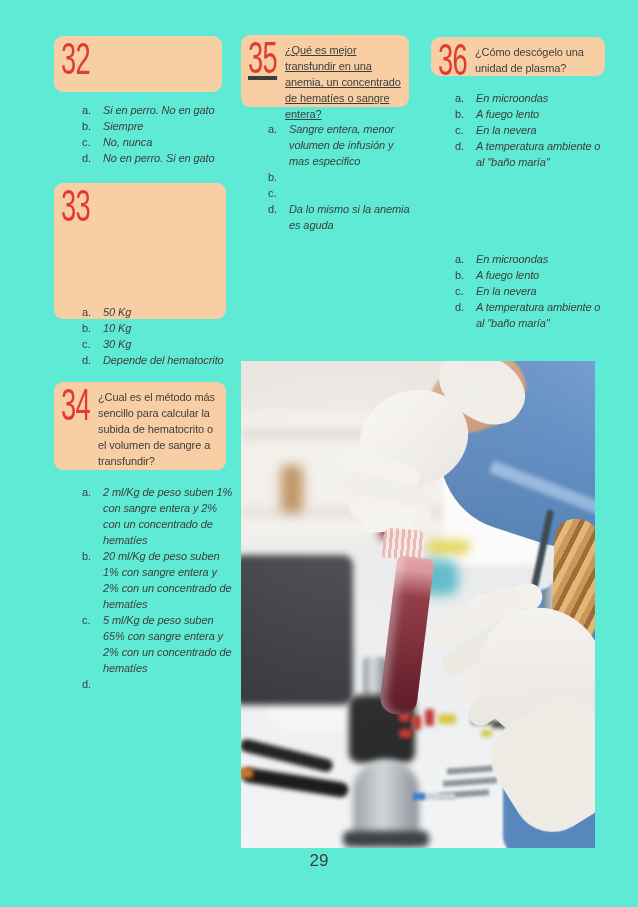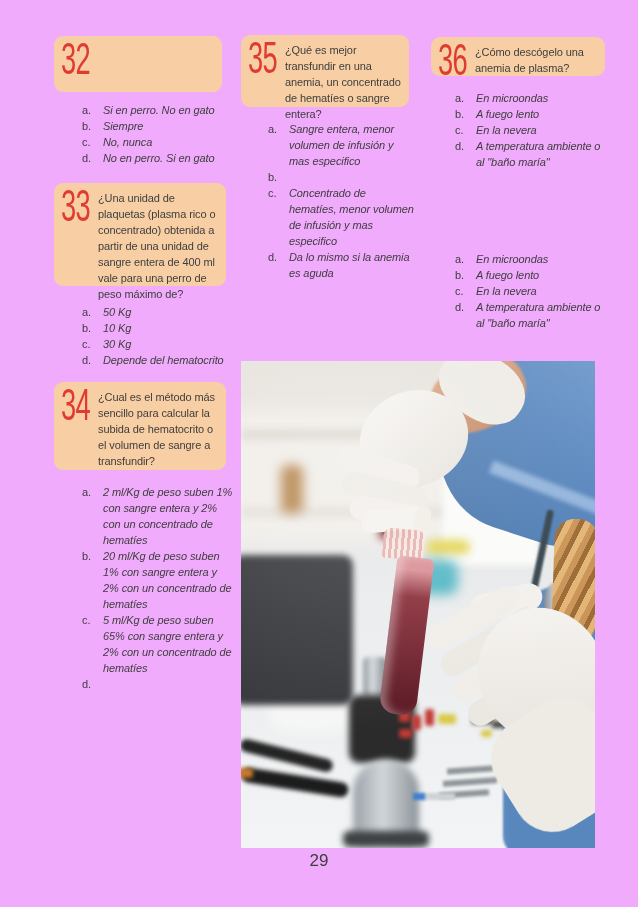--- a/index.html
+++ b/index.html
@@ -1,16 +1,16 @@
 <!DOCTYPE html>
 <html><head>
 <meta charset="utf-8">
 <style>
   html,body{margin:0;padding:0;background:#ffffff;}
-  .page{position:relative;width:638px;height:907px;background:#f0abfc;overflow:hidden;
+  .page{position:relative;width:638px;height:907px;background:#5eead4;overflow:hidden;
         font-family:"Liberation Sans",sans-serif;color:#3e3e3d;}
   
   .qbox{position:absolute;background:#f8cfa4;border-radius:9px;display:flex;
         box-sizing:border-box;padding:6px 8px 0 7px;}
   .qnum{flex:none;width:37px;color:#df3b30;font-size:44px;line-height:34px;font-weight:400;
         letter-spacing:-1px;transform:scaleX(.62);transform-origin:0 0;}
   .qtext{font-size:11px;line-height:16px;letter-spacing:-0.1px;padding-top:1px;}
   
   .opts{position:absolute;list-style:none;margin:0;padding:0;font-size:11px;line-height:16px;}
   .opt{display:flex;}
@@ -43,23 +43,22 @@
     <li class="opt">
         <span class="letter">c.</span>
         <span class="otext">No, nunca</span>
       </li>
     <li class="opt">
         <span class="letter">d.</span>
         <span class="otext">No en perro. Si en gato</span>
       </li>
   </ol>
 
-  <div class="qbox" style="left:54px;top:183px;width:172px;height:103px;">
+  <div class="qbox" style="left:54px;top:183px;width:172px;height:136px;">
     <span class="qnum">33</span>
-    <span class="qtext">¿Una unidad de plaquetas (plasma rico o concentrado) obtenida a partir de una unidad de sangre entera de 400 ml vale para una perro de peso máximo de?</span>
   </div>
   <ol class="opts" style="left:82px;top:304px;width:152px;">
     <li class="opt">
         <span class="letter">a.</span>
         <span class="otext">50 Kg</span>
       </li>
     <li class="opt">
         <span class="letter">b.</span>
         <span class="otext">10 Kg</span>
       </li>
@@ -88,45 +87,44 @@
       </li>
     <li class="opt">
         <span class="letter">c.</span>
         <span class="otext">5 ml/Kg de peso suben 65% con sangre entera y 2% con un concentrado de hematíes</span>
       </li>
     <li class="opt">
         <span class="letter">d.</span>
       </li>
   </ol>
 
-  <div class="qbox" style="left:241px;top:35px;width:168px;height:72px;">
+  <div class="qbox" style="left:241px;top:35px;width:168px;height:72px;text-decoration:underline;">
     <span class="qnum">35</span>
     <span class="qtext">¿Qué es mejor transfundir en una anemia, un concentrado de hematíes o sangre entera?</span>
   </div>
   <ol class="opts" style="left:268px;top:121px;width:148px;">
     <li class="opt">
         <span class="letter">a.</span>
         <span class="otext">Sangre entera, menor volumen de infusión y mas especifico</span>
       </li>
     <li class="opt">
         <span class="letter">b.</span>
       </li>
     <li class="opt">
         <span class="letter">c.</span>
-        <span class="otext">Concentrado de hematíes, menor volumen de infusión y mas especifico</span>
       </li>
     <li class="opt">
         <span class="letter">d.</span>
         <span class="otext">Da lo mismo si la anemia es aguda</span>
       </li>
   </ol>
 
   <div class="qbox" style="left:431px;top:37px;width:174px;height:39px;align-items:center;">
     <span class="qnum">36</span>
-    <span class="qtext">¿Cómo descógelo una anemia de plasma?</span>
+    <span class="qtext">¿Cómo descógelo una unidad de plasma?</span>
   </div>
   <ol class="opts" style="left:455px;top:90px;width:150px;">
     <li class="opt">
         <span class="letter">a.</span>
         <span class="otext">En microondas</span>
       </li>
     <li class="opt">
         <span class="letter">b.</span>
         <span class="otext">A fuego lento</span>
       </li>

